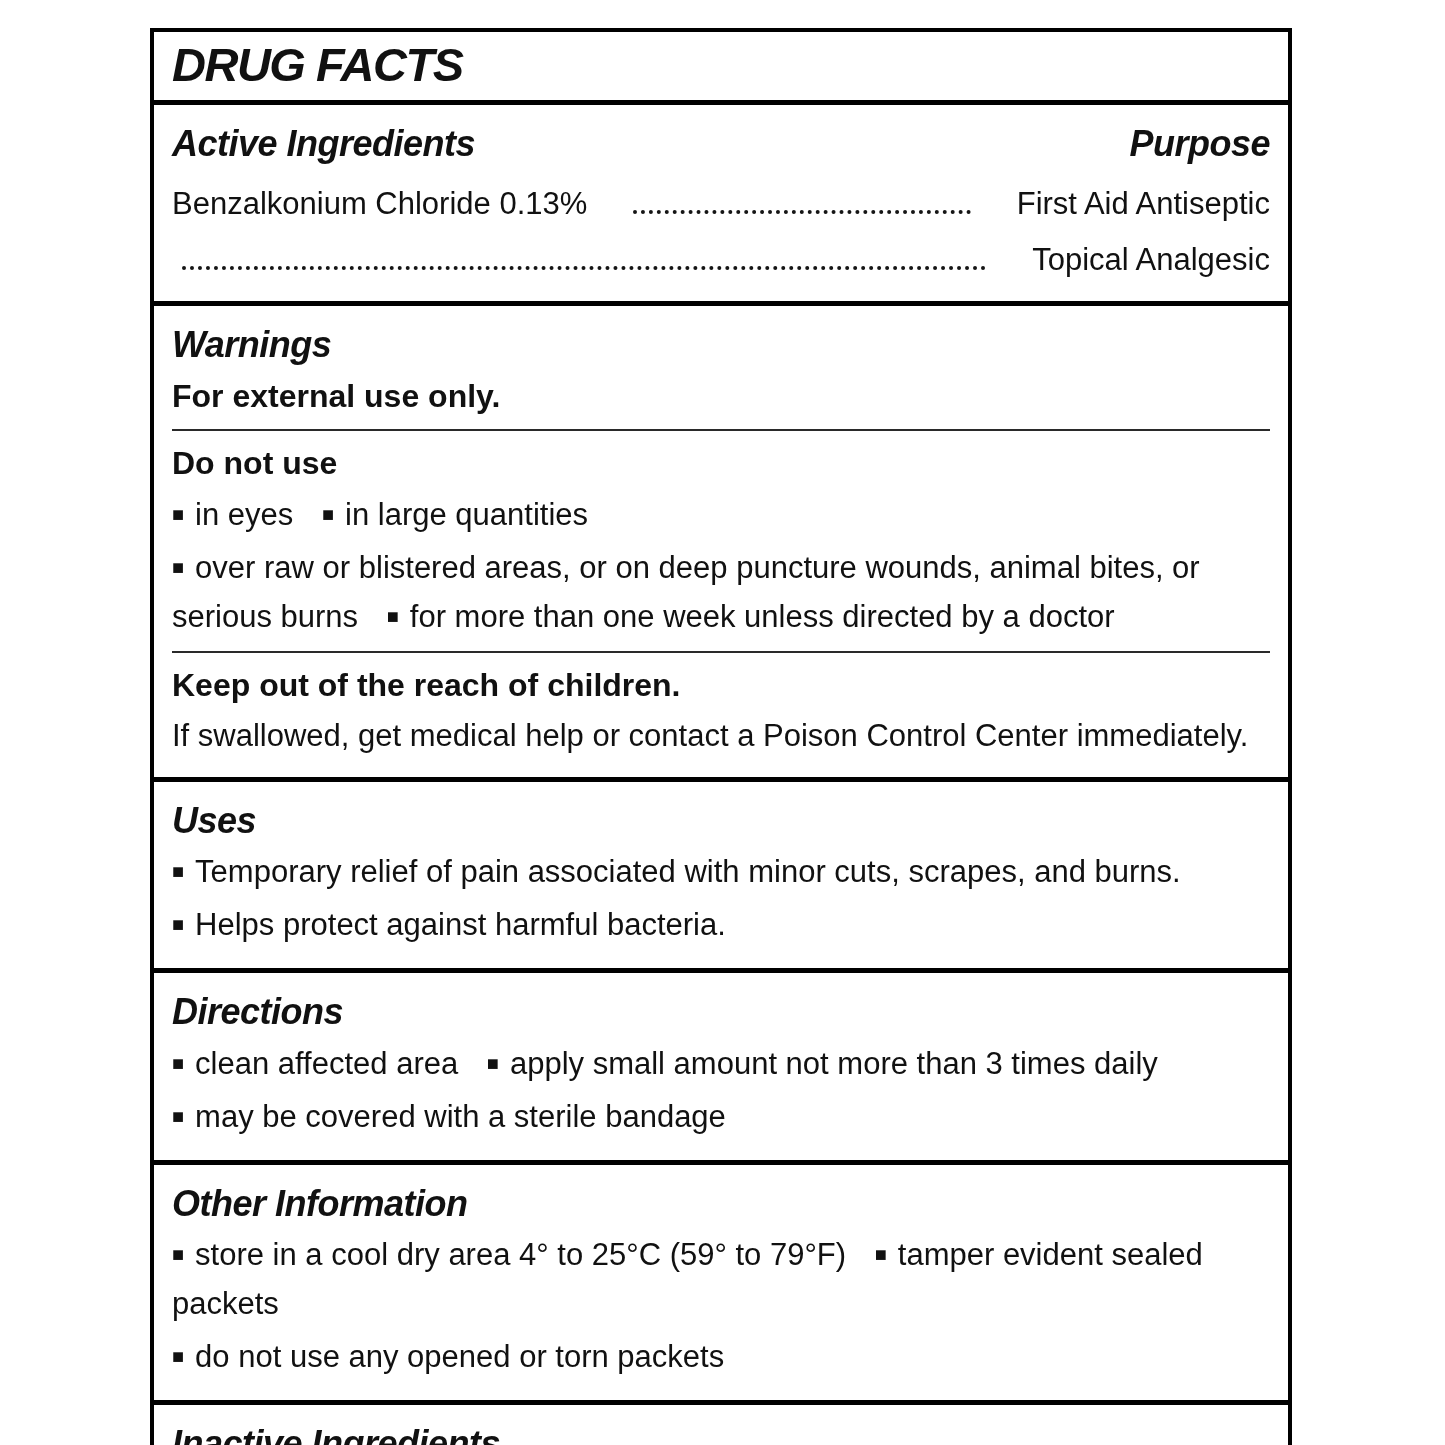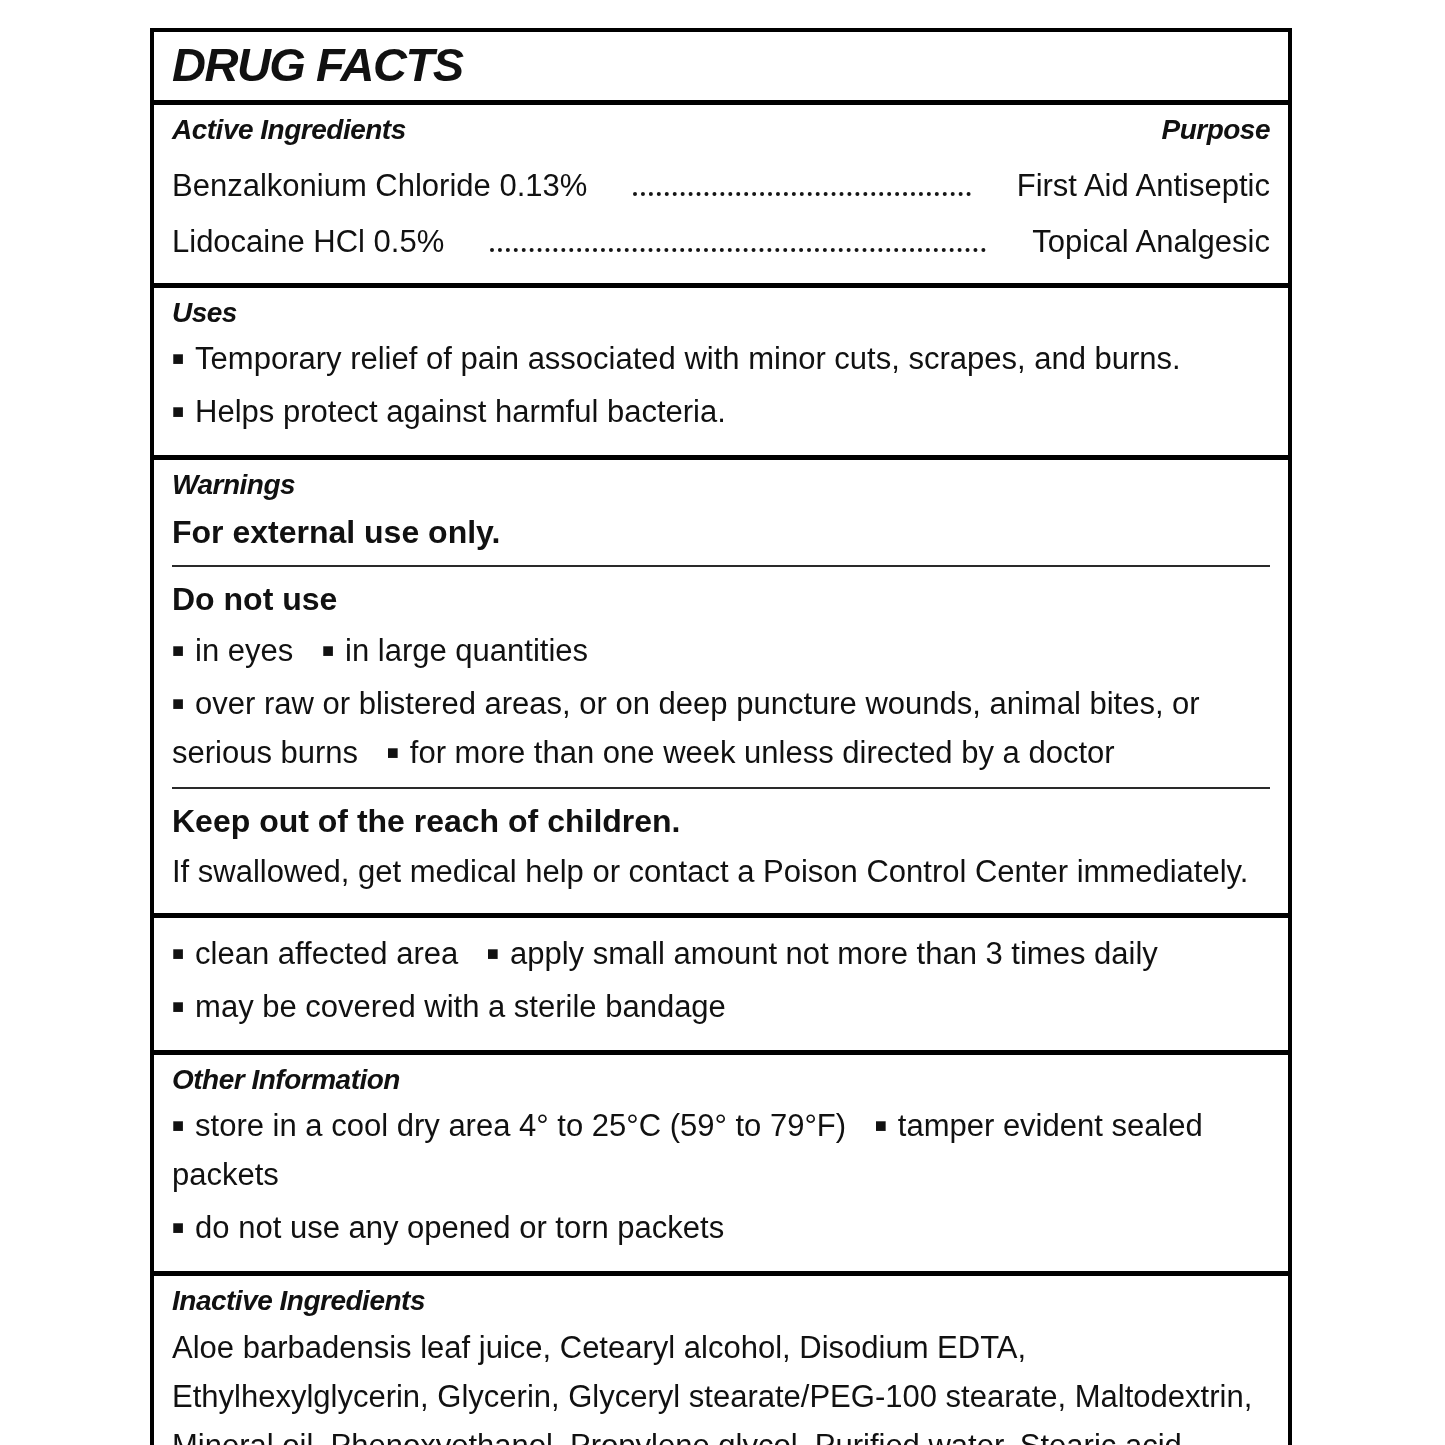--- a/index.html
+++ b/index.html
@@ -19,22 +19,22 @@
 
   .title-row { padding:6px 18px 8px 18px; }
   h1.title {
     font-size:47px; font-weight:bold; font-style:italic;
     letter-spacing:-1.5px; line-height:1.15;
   }
 
   .section { border-top:5px solid #000; padding:8px 18px 14px 18px; }
 
   h2.sec-head {
-    font-size:28px; font-weight:bold; font-style:italic;
-    letter-spacing:-0.5px; line-height:1.2; margin:0 0 6px 0;
+    font-size:36px; font-weight:bold; font-style:italic;
+    letter-spacing:-0.5px; line-height:1.2; margin:9px 0 6px 0;
   }
 
   .head-row { display:flex; justify-content:space-between; align-items:baseline; }
 
   .ing-row { display:flex; align-items:baseline; font-size:31px; margin:11px 0 4px 0; line-height:1.45;gap:36px; }
   .ing-name, .ing-purpose { white-space:nowrap; }
   .leader { flex:1 1 auto; border-bottom:4px dotted #151515; margin:0 10px 7px 10px; min-width:40px; height:2px; }
 
   .line, .flow { font-size:31px; line-height:1.58; margin:4px 0; }
   .bold-line { font-size:32px; font-weight:bold; line-height:1.5; margin:2px 0; }
@@ -61,33 +61,22 @@
       <div class="head-row">
         <h2 class="sec-head">Active Ingredients</h2>
         <h2 class="sec-head">Purpose</h2>
       </div>
       <div class="ing-row">
         <span class="ing-name">Benzalkonium Chloride 0.13%</span>
         <span class="leader"></span>
         <span class="ing-purpose">First Aid Antiseptic</span>
       </div>
       <div class="ing-row">
-        <span class="ing-name">Lidocaine HCl 0.5%</span>
         <span class="leader"></span>
         <span class="ing-purpose">Topical Analgesic</span>
-      </div>
-    </div>
-
-    <div class="section">
-      <h2 class="sec-head">Uses</h2>
-      <div class="line">
-        <span class="bullet">■</span><span class="bi-text">Temporary relief of pain associated with minor cuts, scrapes, and burns.</span>
-      </div>
-      <div class="line">
-        <span class="bullet">■</span><span class="bi-text">Helps protect against harmful bacteria.</span>
       </div>
     </div>
 
     <div class="section">
       <h2 class="sec-head">Warnings</h2>
       <div class="bold-line">For external use only.</div>
       <hr class="thin-rule">
       <div class="bold-line">Do not use</div>
       <div class="line">
         <span class="bullet">■</span><span class="bi-text">in eyes</span>
@@ -96,20 +85,31 @@
       <div class="flow">
         <span class="bullet">■</span><span class="bi-text">over raw or blistered areas, or on deep puncture wounds, animal bites, or serious burns</span>
         <span class="bullet">■</span><span class="bi-text">for more than one week unless directed by a doctor</span>
       </div>
       <hr class="thin-rule">
       <div class="bold-line">Keep out of the reach of children.</div>
       <div class="plain">If swallowed, get medical help or contact a Poison Control Center immediately.</div>
     </div>
 
     <div class="section">
+      <h2 class="sec-head">Uses</h2>
+      <div class="line">
+        <span class="bullet">■</span><span class="bi-text">Temporary relief of pain associated with minor cuts, scrapes, and burns.</span>
+      </div>
+      <div class="line">
+        <span class="bullet">■</span><span class="bi-text">Helps protect against harmful bacteria.</span>
+      </div>
+    </div>
+
+    <div class="section">
+      <h2 class="sec-head">Directions</h2>
       <div class="line">
         <span class="bullet">■</span><span class="bi-text">clean affected area</span>
         <span class="bullet">■</span><span class="bi-text">apply small amount not more than 3 times daily</span>
       </div>
       <div class="line">
         <span class="bullet">■</span><span class="bi-text">may be covered with a sterile bandage</span>
       </div>
     </div>
 
     <div class="section">

